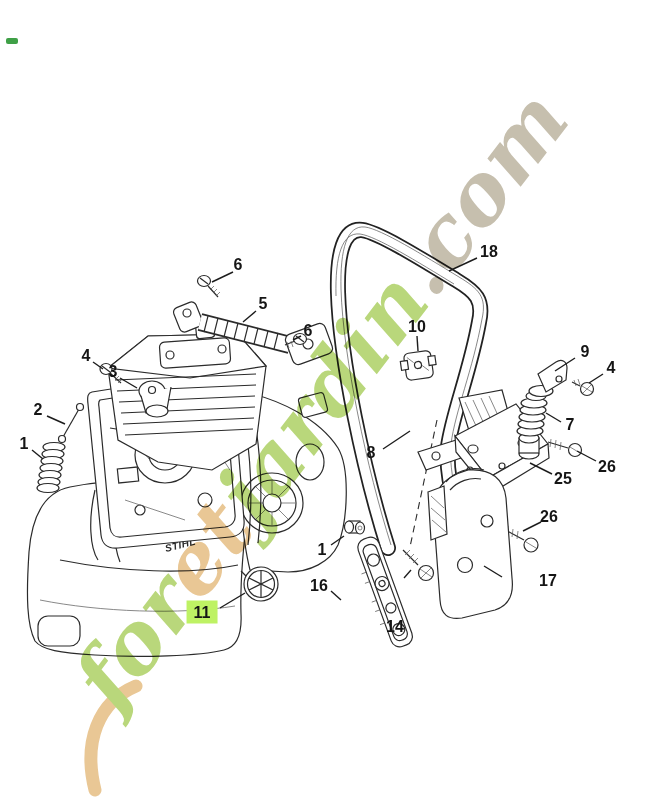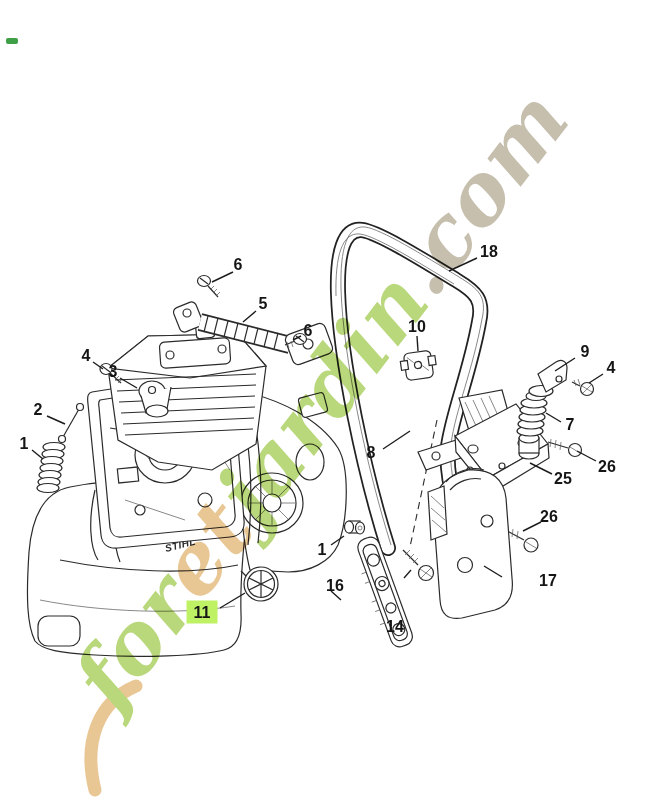--- a/index.html
+++ b/index.html
@@ -347,21 +347,21 @@
       <div class="callout" style="left: 417px; top: 327px;">10</div>
       <div class="callout" style="left: 585px; top: 352px;">9</div>
       <div class="callout" style="left: 611px; top: 368px;">4</div>
       <div class="callout" style="left: 570px; top: 425px;">7</div>
       <div class="callout" style="left: 607px; top: 467px;">26</div>
       <div class="callout" style="left: 563px; top: 479px;">25</div>
       <div class="callout" style="left: 549px; top: 517px;">26</div>
       <div class="callout" style="left: 512px; top: 581px; margin-left: 36px;">17</div>
       <div class="callout" style="left: 371px; top: 453px;">8</div>
       <div class="callout" style="left: 322px; top: 550px;">1</div>
-      <div class="callout" style="left: 319px; top: 586px; margin-left: 16px;">16</div>
+      <div class="callout" style="left: 319px; top: 586px;">16</div>
       <div class="callout" style="left: 395px; top: 583px; margin-top: 44px;">14</div>
       <div class="callout callout--highlight" style="left: 202px; top: 612px;">11</div>
     </div>
 
   <svg id="watermark" width="652" height="800" viewBox="0 0 652 800">
     <path d="M95,790 C83,742 98,702 136,686" fill="none" stroke-width="13" stroke-linecap="round" stroke="#e9c795"></path>
     <text transform="translate(116,714) rotate(-52.5)" font-family="DejaVu Serif, serif" font-style="italic" font-weight="bold" font-size="84" letter-spacing="1">
       <tspan fill="#b9d77b">for</tspan><tspan fill="#e9c795">et</tspan><tspan fill="#b9d77b">jardin</tspan><tspan fill="#c6bfae">.com</tspan>
     </text>
   </svg>

